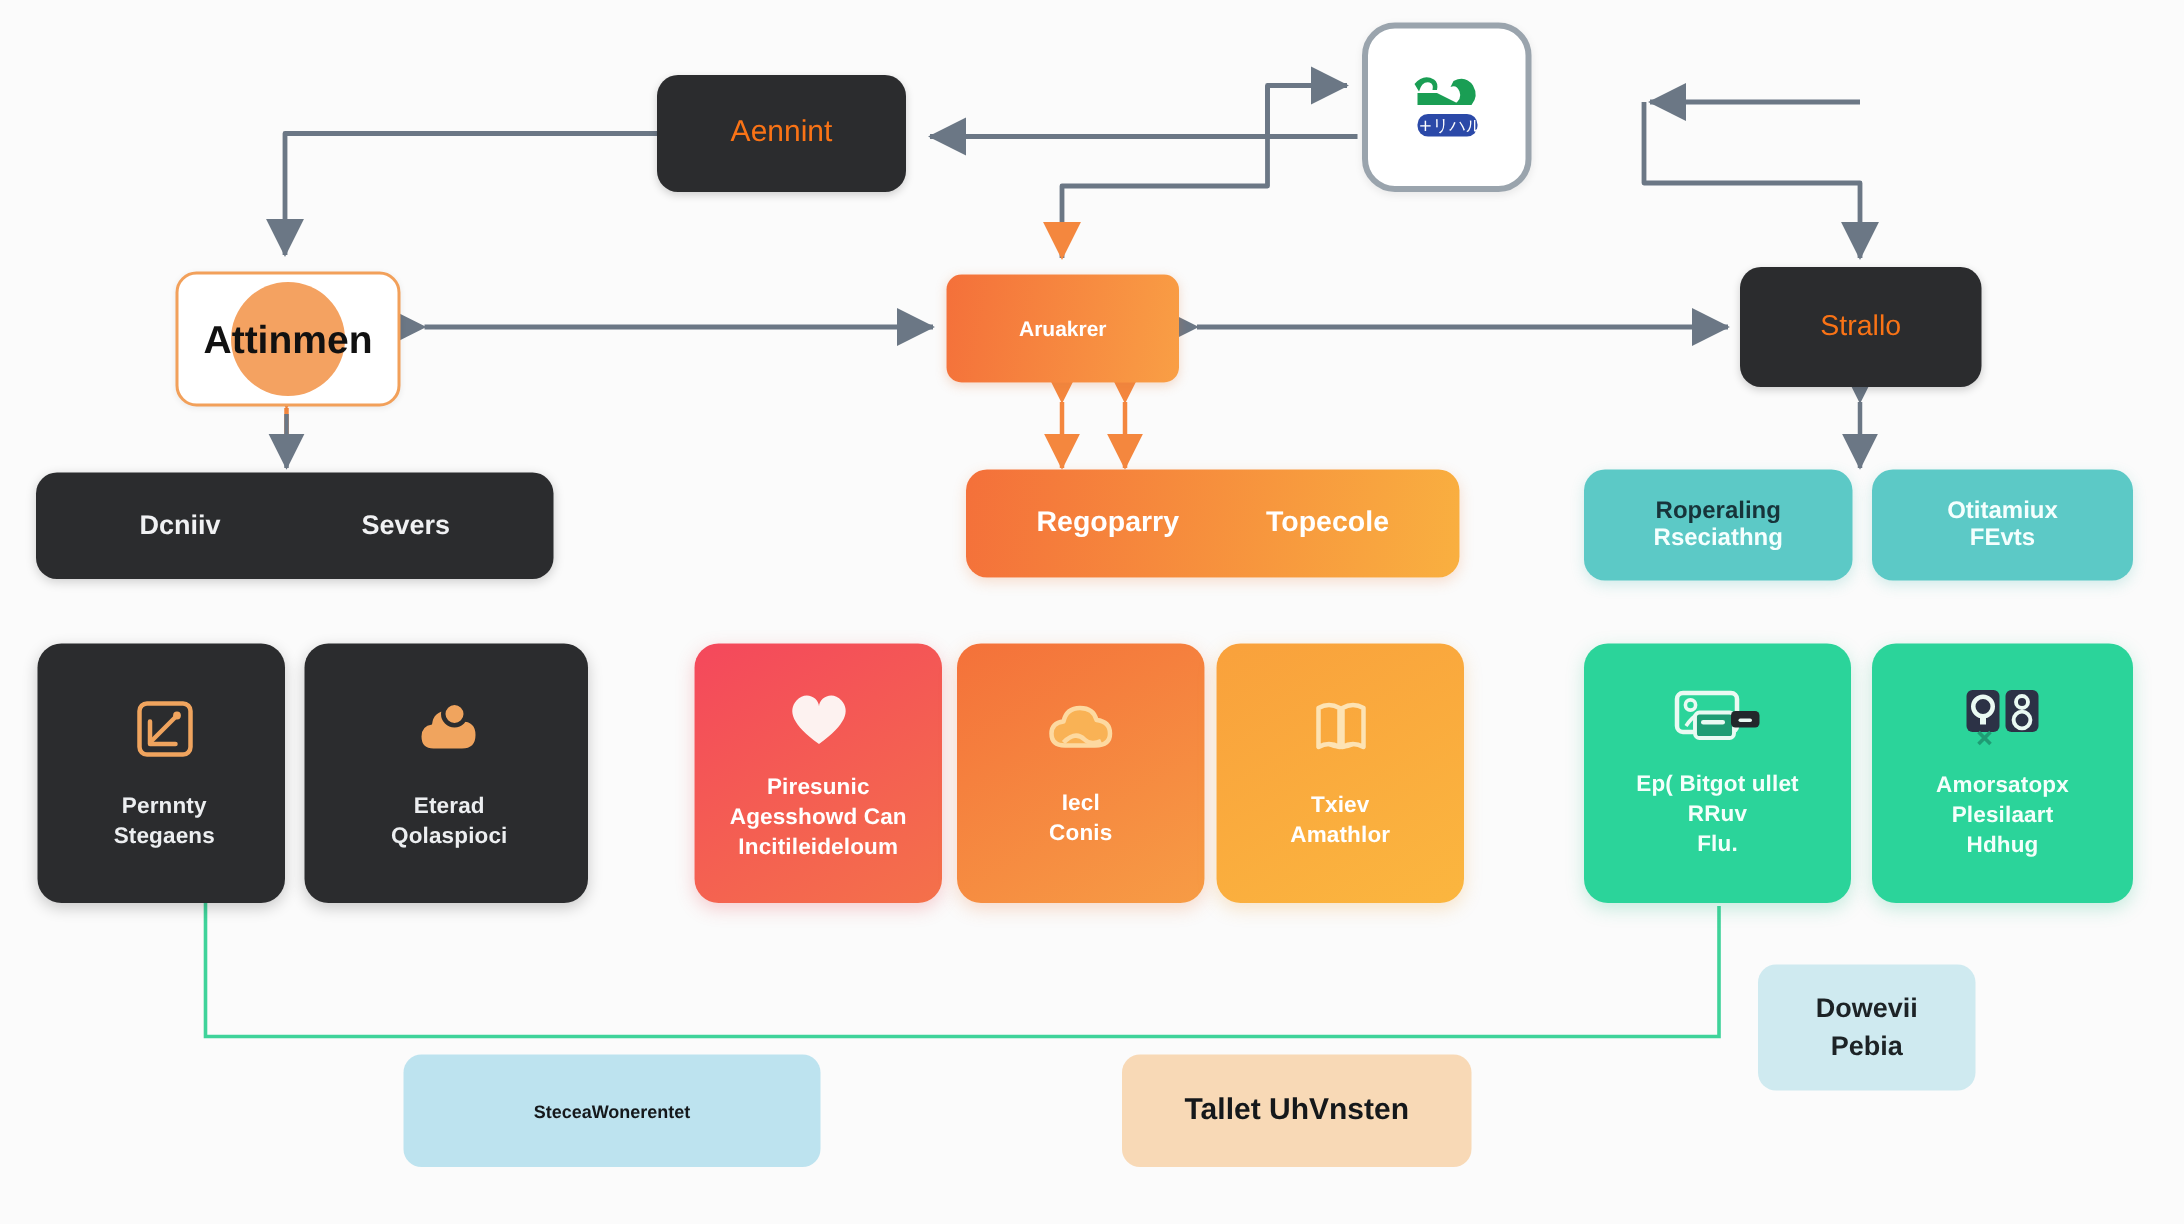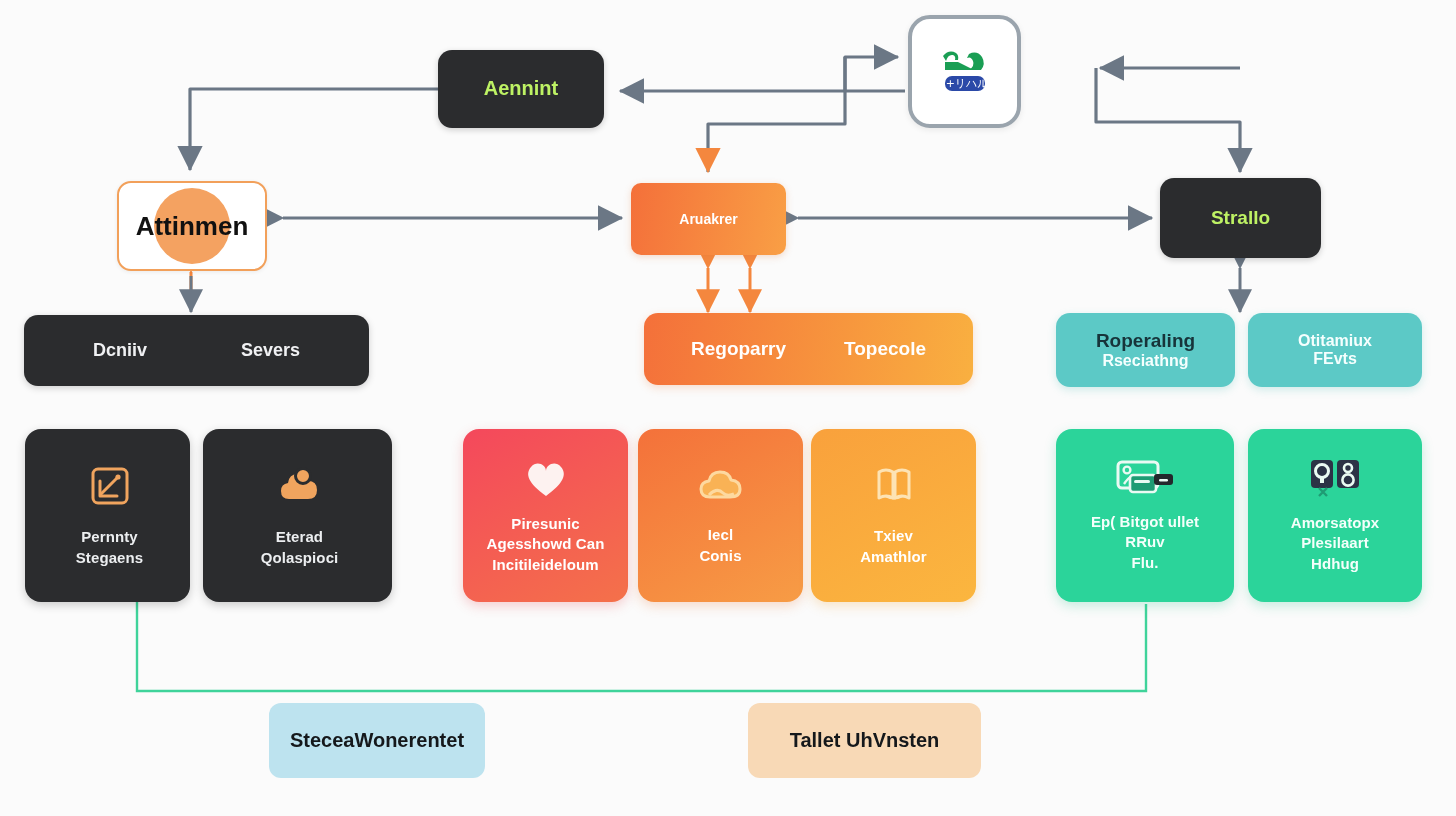--- a/index.html
+++ b/index.html
@@ -20,24 +20,24 @@
     display:flex;align-items:center;justify-content:center;
     box-sizing:border-box;
     text-align:center;
     border-radius:12px;
   }
   .node .lbl{position:relative;z-index:2;line-height:1.18;}
 
   
   .dark{
     background:#2b2c2e;
-    color:#bef264;
+    color:#f97316;
     border-radius:14px;
     box-shadow:0 2px 6px rgba(0,0,0,.18);
-    font-weight:700;
+    font-weight:400;
   }
   
   .ghost{
     background:#ffffff;
     border:2px solid #f2a05a;
     border-radius:14px;
     color:#111;
     font-weight:800;
     box-shadow:0 1px 4px rgba(0,0,0,.07);
   }
@@ -181,21 +181,21 @@
     <span class="t" style="font-size:18px;">Severs</span>
   </div>
 
 
   <div class="chip chip-orange" style="left:644px;top:313px;width:329px;height:72px;justify-content:space-around;padding:0 18px;">
     <span class="t" style="font-size:19px;">Regoparry</span>
     <span class="t" style="font-size:19px;">Topecole</span>
   </div>
 
   <div class="chip chip-teal" style="left:1056px;top:313px;width:179px;height:74px;justify-content:center;flex-direction:column;">
-    <span class="t" style="font-size:19px;color:#17343a;">Roperaling</span>
+    <span class="t" style="font-size:16px;color:#17343a;">Roperaling</span>
     <span class="t" style="font-size:16px;">Rseciathng</span>
   </div>
 
   <div class="chip chip-teal" style="left:1248px;top:313px;width:174px;height:74px;justify-content:center;flex-direction:column;">
     <span class="t" style="font-size:16px;">Otitamiux</span>
     <span class="t" style="font-size:16px;text-align:center;">FEvts</span>
   </div>
 
   <div class="card card-dark" style="left:25px;top:429px;width:165px;height:173px;">
     <span class="icon">
@@ -282,22 +282,26 @@
         <circle cx="41" cy="11" r="4" fill="none" stroke="#eafaf3" stroke-width="2.6"></circle>
         <circle cx="41" cy="23" r="5.6" fill="none" stroke="#eafaf3" stroke-width="2.6"></circle>
         <path d="M12,31 l8,8 M20,31 l-8,8" stroke="#1f9c74" stroke-width="2.4"></path>
       </svg>
     </span>
     <span class="ctext">Amorsatopx</span>
     <span class="ctext">Plesilaart</span>
     <span class="ctext">Hdhug</span>
   </div>
 
-
-  <div class="foot foot-blue" style="left:269px;top:703px;width:216px;height:75px;font-size:20px;">
+  <div class="foot foot-ice" style="left:1172px;top:643px;width:145px;height:84px;flex-direction:column;font-size:18px;">
+    <span>Dowevii</span>
+    <span>Pebia</span>
+  </div>
+
+  <div class="foot foot-blue" style="left:269px;top:703px;width:278px;height:75px;font-size:12px;">
     <span>SteceaWonerentet</span>
   </div>
 
   <div class="foot foot-peach" style="left:748px;top:703px;width:233px;height:75px;font-size:20px;">
     <span>Tallet UhVnsten</span>
   </div>
 
 </div>
 
 </body></html>

